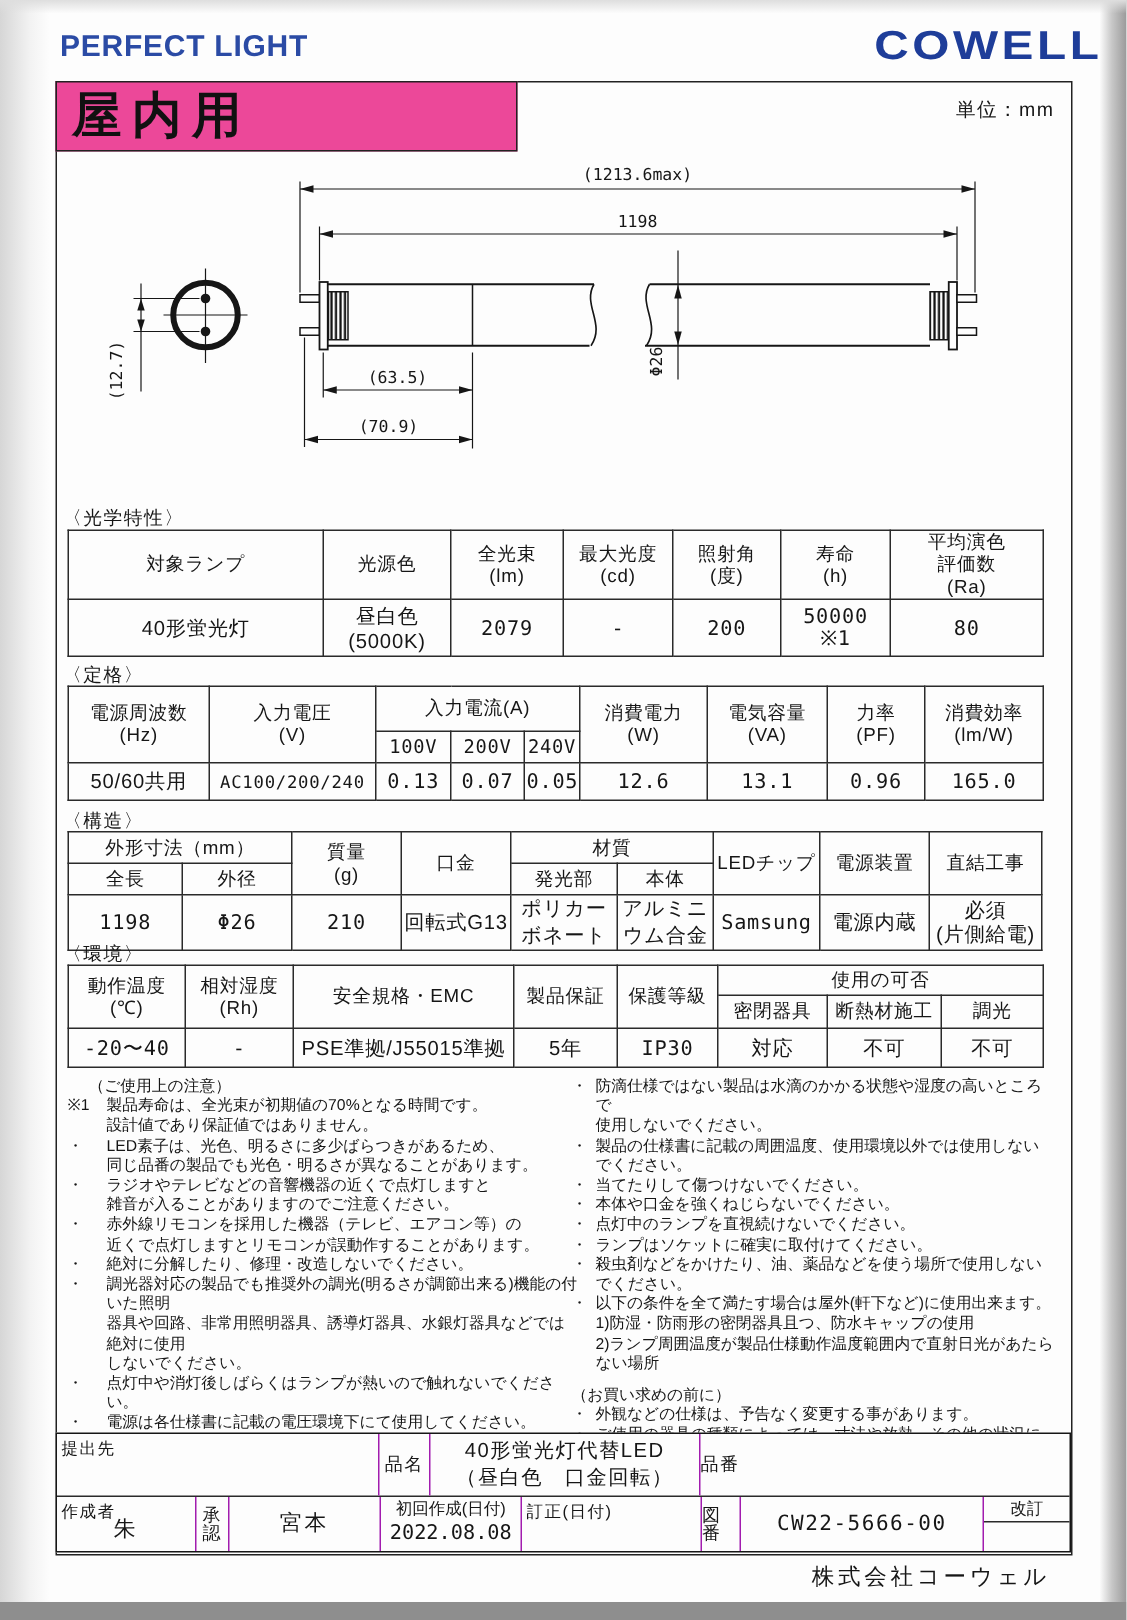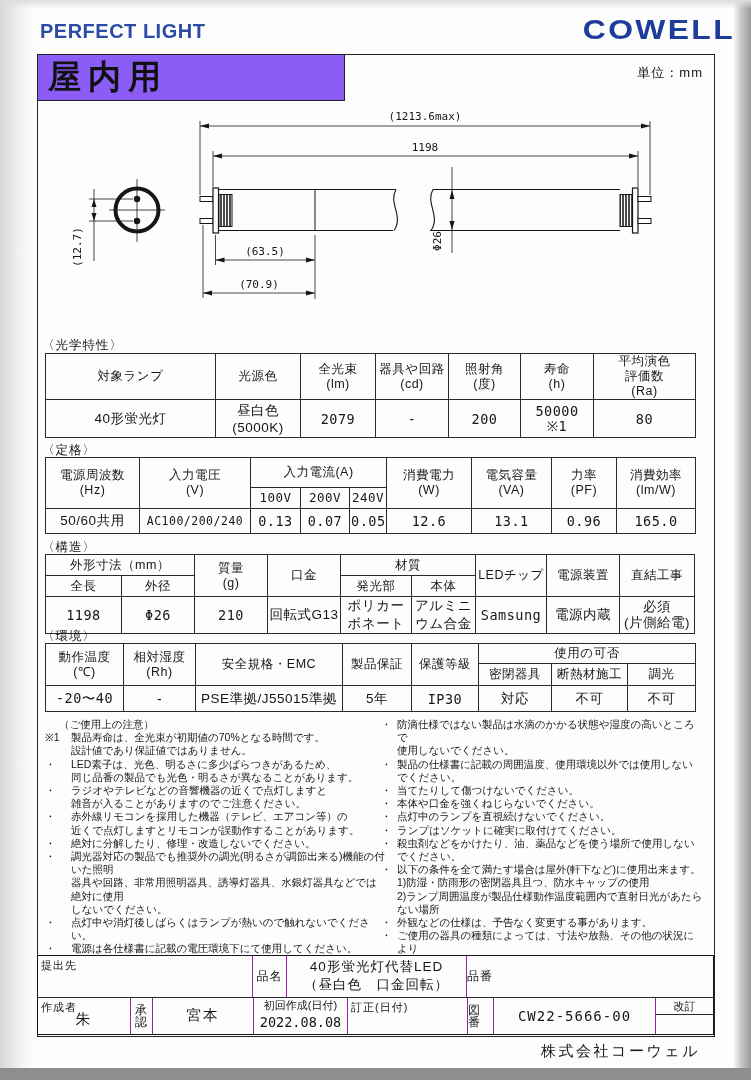--- a/index.html
+++ b/index.html
@@ -10,21 +10,21 @@
   .edge-left{left:0;top:0;width:33px;height:1080px;background:linear-gradient(to right,#d6d6d6,#f2f2f2 60%,#fdfdfd);}
   .edge-right{right:0;top:0;width:18px;height:1080px;background:linear-gradient(to left,#9a9a9a,#c8c8c8 55%,#fdfdfd);}
   .edge-top{left:0;top:0;width:751px;height:9px;background:linear-gradient(to bottom,#dedede,rgba(255,255,255,0));}
   .bar-bottom{left:0;top:1068px;width:751px;height:12px;background:#8e8e8e;}
 
   
   .brand{left:40px;top:20px;font-size:20px;font-weight:800;letter-spacing:.5px;color:#2b4ba5;}
   .logo{right:16px;top:15px;font-size:27px;font-weight:700;letter-spacing:2px;color:#1e3d99;
         transform:scaleX(1.18);transform-origin:100% 50%;}
   .frame{left:37px;top:54px;width:676px;height:981px;border:1.5px solid #222;}
-  .indoor-box{left:37px;top:54px;width:306px;height:45px;border:1.5px solid #222;background:#8b5cf6;
+  .indoor-box{left:37px;top:54px;width:306px;height:45px;border:1.5px solid #222;background:#ec4899;
               display:flex;align-items:center;}
   .indoor-box span{font-size:33px;font-weight:bold;letter-spacing:7px;padding-left:10px;color:#111;}
   .unit{right:48px;top:64px;font-size:13px;letter-spacing:1px;}
 
   
   .drawing{left:37px;top:103px;width:677px;height:232px;}
   .dim{font-family:"DejaVu Sans Mono",monospace;font-size:11px;fill:#161616;}
 
   
   .seclabel{font-size:12.5px;letter-spacing:1px;}
@@ -172,21 +172,21 @@
         <col style="width:72px">
         <col style="width:73px">
         <col style="width:102px">
       </colgroup>
     <tbody>
         <tr style="height:46px;">
       <th>対象ランプ</th>
       <th>光源色</th>
       <th>全光束
 (lm)</th>
-      <th>器具や回路
+      <th>最大光度
 (cd)</th>
       <th>照射角
 (度)</th>
       <th>寿命
 (h)</th>
       <th>平均演色
 評価数
 (Ra)</th>
     </tr>
     <tr style="height:38px;">
@@ -419,20 +419,21 @@
           <span class="nm">・</span>
           <span class="nt">殺虫剤などをかけたり、油、薬品などを使う場所で使用しないでください。</span>
         </div>
         <div class="note-item">
           <span class="nm">・</span>
           <span class="nt">以下の条件を全て満たす場合は屋外(軒下など)に使用出来ます。
 1)防湿・防雨形の密閉器具且つ、防水キャップの使用
 2)ランプ周囲温度が製品仕様動作温度範囲内で直射日光があたらない場所</span>
         </div>
       </div>
+    <div class="notes-subtitle">（お買い求めの前に）</div>
     <div>
         <div class="note-item">
           <span class="nm">・</span>
           <span class="nt">外観などの仕様は、予告なく変更する事があります。</span>
         </div>
         <div class="note-item">
           <span class="nm">・</span>
           <span class="nt">ご使用の器具の種類によっては、寸法や放熱、その他の状況により
 使用できない場合があります。
 事前に器具と使用環境をご確認ください。</span>

